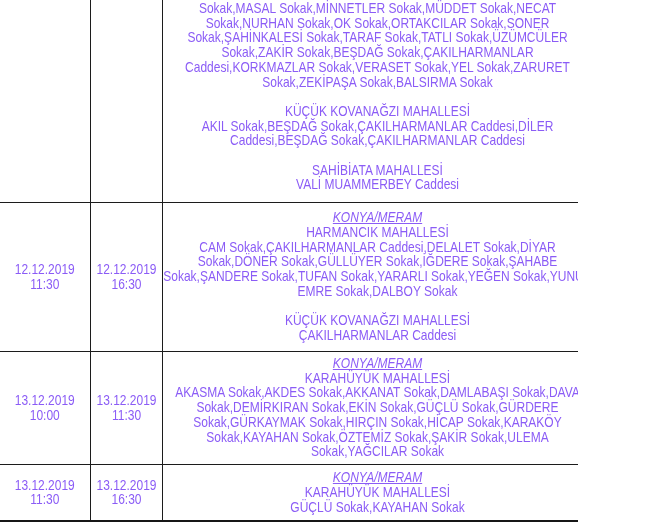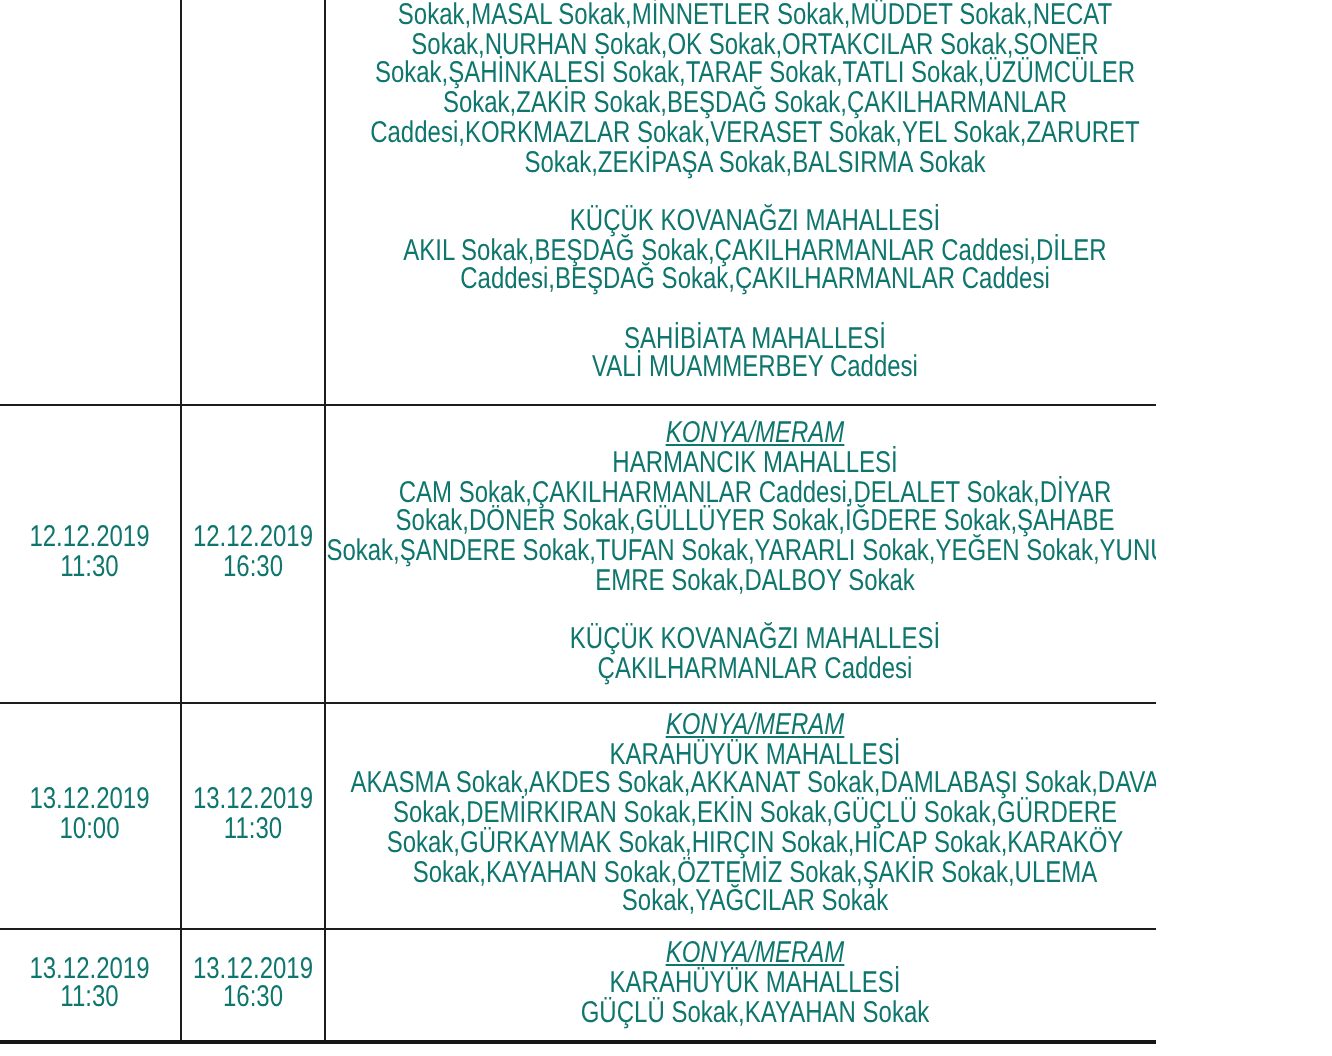--- a/index.html
+++ b/index.html
@@ -4,21 +4,21 @@
 <style>
   * { margin: 0; padding: 0; box-sizing: border-box; }
   html, body { background: #ffffff; }
   .sheet {
     position: relative;
     width: 578px;
     height: 528px;
     background: #ffffff;
     overflow: hidden;
     font-family: "Liberation Sans", sans-serif;
-    color: #0f766e;
+    color: #8b5cf6;
   }
   table.outage {
     border-collapse: collapse;
     table-layout: fixed;
     width: 662px;
     margin: 0;
   }
   table.outage td {
     border: 1.5px solid #1c1c1c;
     padding: 0;

